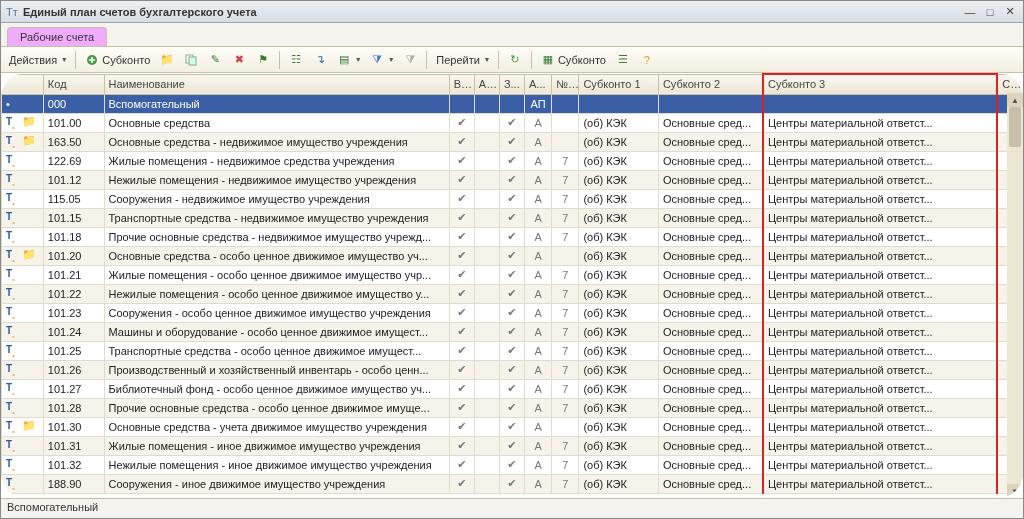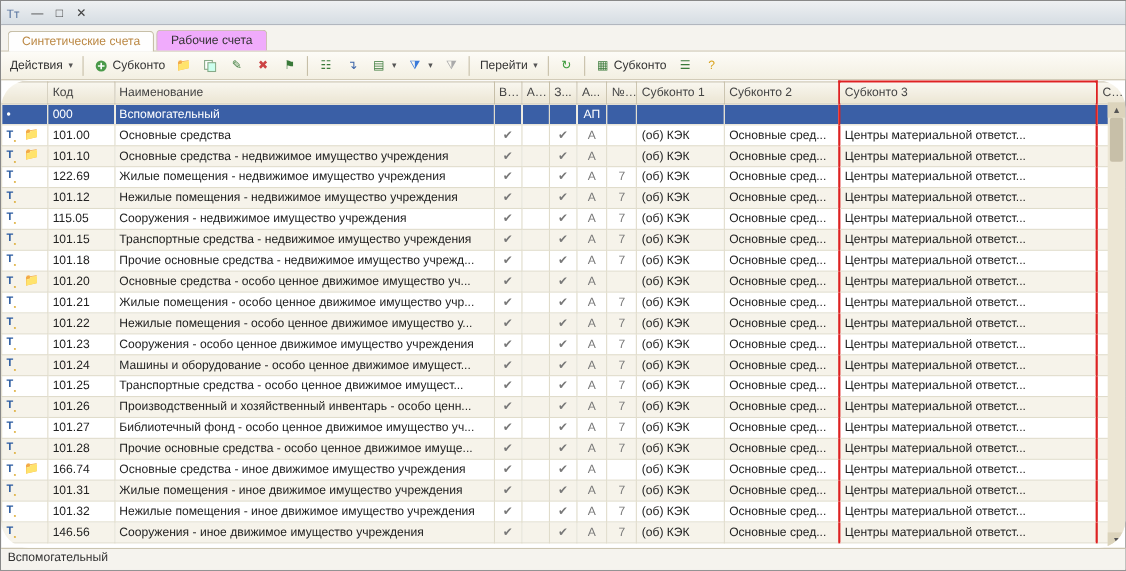--- a/index.html
+++ b/index.html
@@ -39,27 +39,27 @@
 <body>
 
 <div class="window">
 
   <div class="titlebar">
     <span class="title-icon">
       <svg width="12" height="12" viewBox="0 0 12 12">
           <text x="0" y="10" font-size="11" fill="#5a76a0">Tт</text>
         </svg>
     </span>
+    <span class="title">Единый план счетов бухгалтерского учета</span>
     <span class="win-btn">—</span>
     <span class="win-btn">□</span>
     <span class="win-btn">✕</span>
   </div>
 
   <div class="tabs">
-    <div class="tab active">Синтетические счета</div>
     <div class="tab">Рабочие счета</div>
   </div>
 
   <div class="toolbar">
     <div class="tb-btn dd">
         <span>Действия</span>
       </div>
     <div class="sep"></div>
     <div class="tb-btn">
       <span class="tb-icon">
@@ -183,36 +183,36 @@
             <td class="chk">✔</td>
             <td class="chk">А</td>
             <td class="chk"></td>
             <td>(об) КЭК</td>
             <td>Основные сред...</td>
             <td class="highlight-col">Центры материальной ответст...</td>
             <td></td>
           </tr>
           <tr class="alt">
             <td><span class="t-icon">T<sub style="font-size:7px;color:#d9a420">。</sub></span>&nbsp;<span class="fold">📁</span></td>
-            <td>101.10</td>
+            <td>163.50</td>
             <td>Основные средства - недвижимое имущество учреждения</td>
             <td class="chk">✔</td>
             <td class="chk"></td>
             <td class="chk">✔</td>
             <td class="chk">А</td>
             <td class="chk"></td>
             <td>(об) КЭК</td>
             <td>Основные сред...</td>
             <td class="highlight-col">Центры материальной ответст...</td>
             <td></td>
           </tr>
           <tr>
             <td><span class="t-icon">T<sub style="font-size:7px;color:#d9a420">。</sub></span>&nbsp;</td>
             <td>122.69</td>
-            <td>Жилые помещения - недвижимое имущество учреждения</td>
+            <td>Жилые помещения - недвижимое средства учреждения</td>
             <td class="chk">✔</td>
             <td class="chk"></td>
             <td class="chk">✔</td>
             <td class="chk">А</td>
             <td class="chk">7</td>
             <td>(об) КЭК</td>
             <td>Основные сред...</td>
             <td class="highlight-col">Центры материальной ответст...</td>
             <td></td>
           </tr>
@@ -393,22 +393,22 @@
             <td class="chk">✔</td>
             <td class="chk">А</td>
             <td class="chk">7</td>
             <td>(об) КЭК</td>
             <td>Основные сред...</td>
             <td class="highlight-col">Центры материальной ответст...</td>
             <td></td>
           </tr>
           <tr>
             <td><span class="t-icon">T<sub style="font-size:7px;color:#d9a420">。</sub></span>&nbsp;<span class="fold">📁</span></td>
-            <td>166.74</td>
-            <td>Основные средства - иное движимое имущество учреждения</td>
+            <td>101.30</td>
+            <td>Основные средства - учета движимое имущество учреждения</td>
             <td class="chk">✔</td>
             <td class="chk"></td>
             <td class="chk">✔</td>
             <td class="chk">А</td>
             <td class="chk"></td>
             <td>(об) КЭК</td>
             <td>Основные сред...</td>
             <td class="highlight-col">Центры материальной ответст...</td>
             <td></td>
           </tr>
@@ -435,21 +435,21 @@
             <td class="chk">✔</td>
             <td class="chk">А</td>
             <td class="chk">7</td>
             <td>(об) КЭК</td>
             <td>Основные сред...</td>
             <td class="highlight-col">Центры материальной ответст...</td>
             <td></td>
           </tr>
           <tr class="alt">
             <td><span class="t-icon">T<sub style="font-size:7px;color:#d9a420">。</sub></span>&nbsp;</td>
-            <td>146.56</td>
+            <td>188.90</td>
             <td>Сооружения - иное движимое имущество учреждения</td>
             <td class="chk">✔</td>
             <td class="chk"></td>
             <td class="chk">✔</td>
             <td class="chk">А</td>
             <td class="chk">7</td>
             <td>(об) КЭК</td>
             <td>Основные сред...</td>
             <td class="highlight-col">Центры материальной ответст...</td>
             <td></td>

